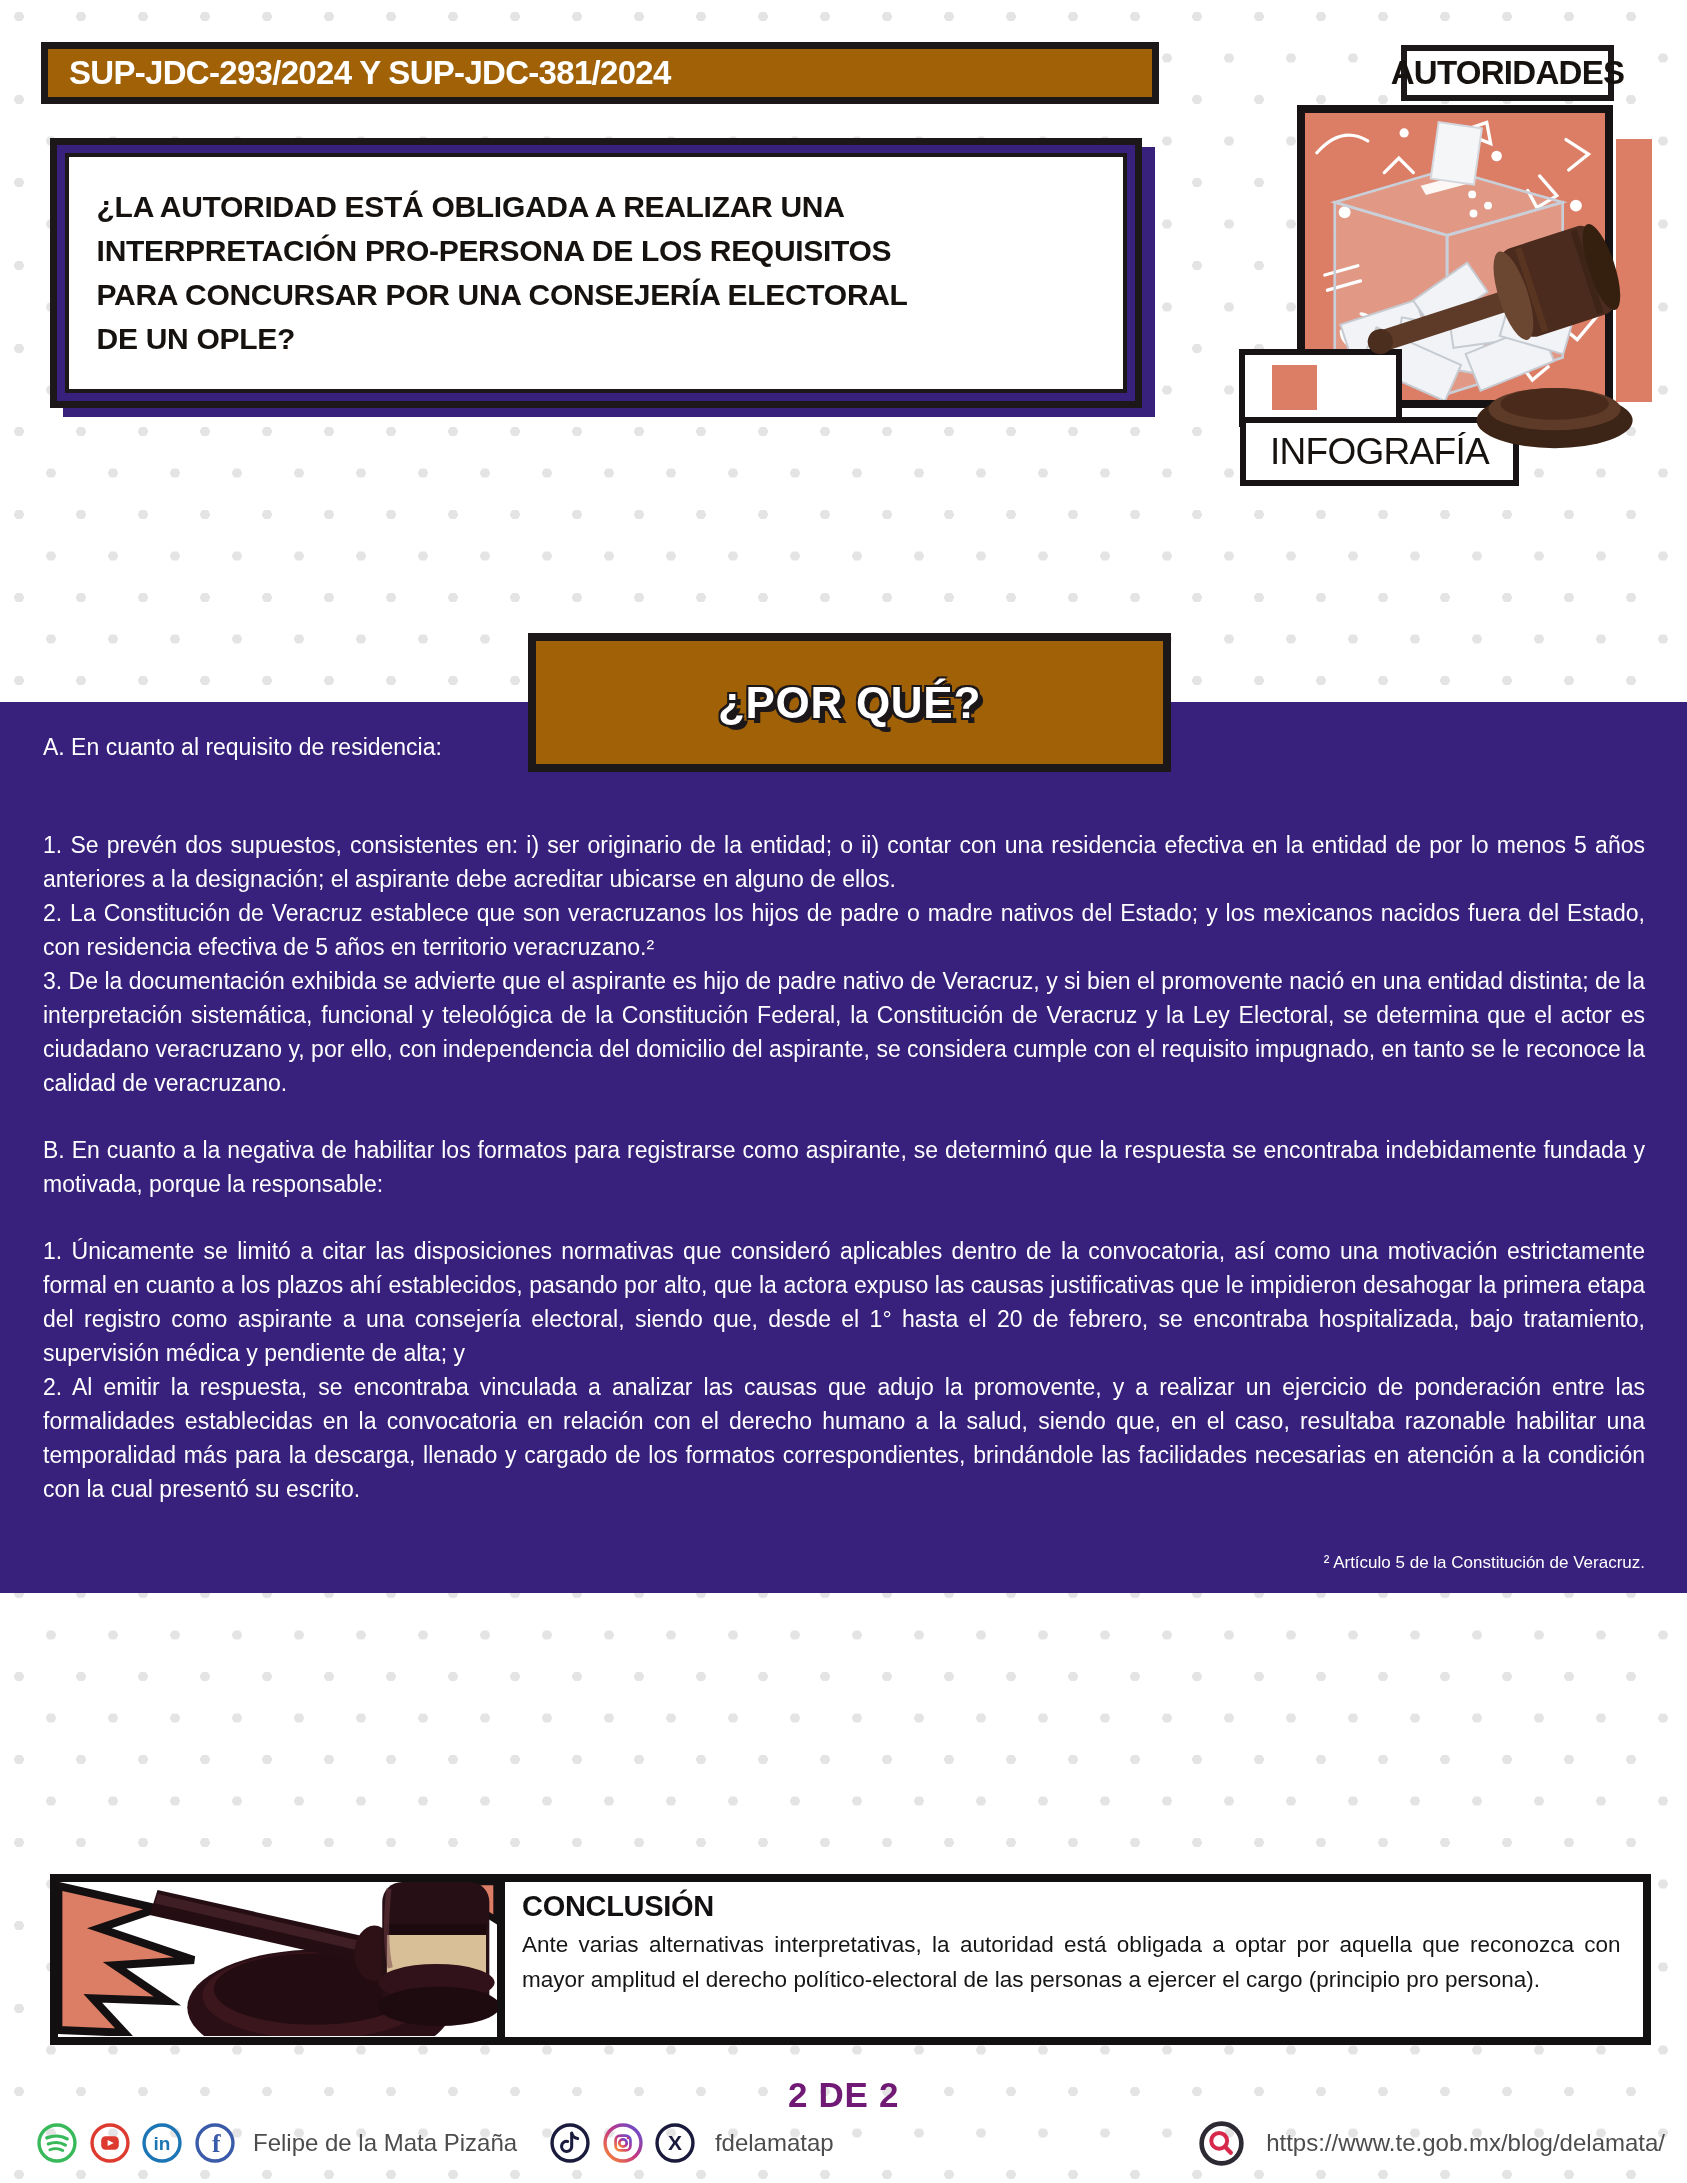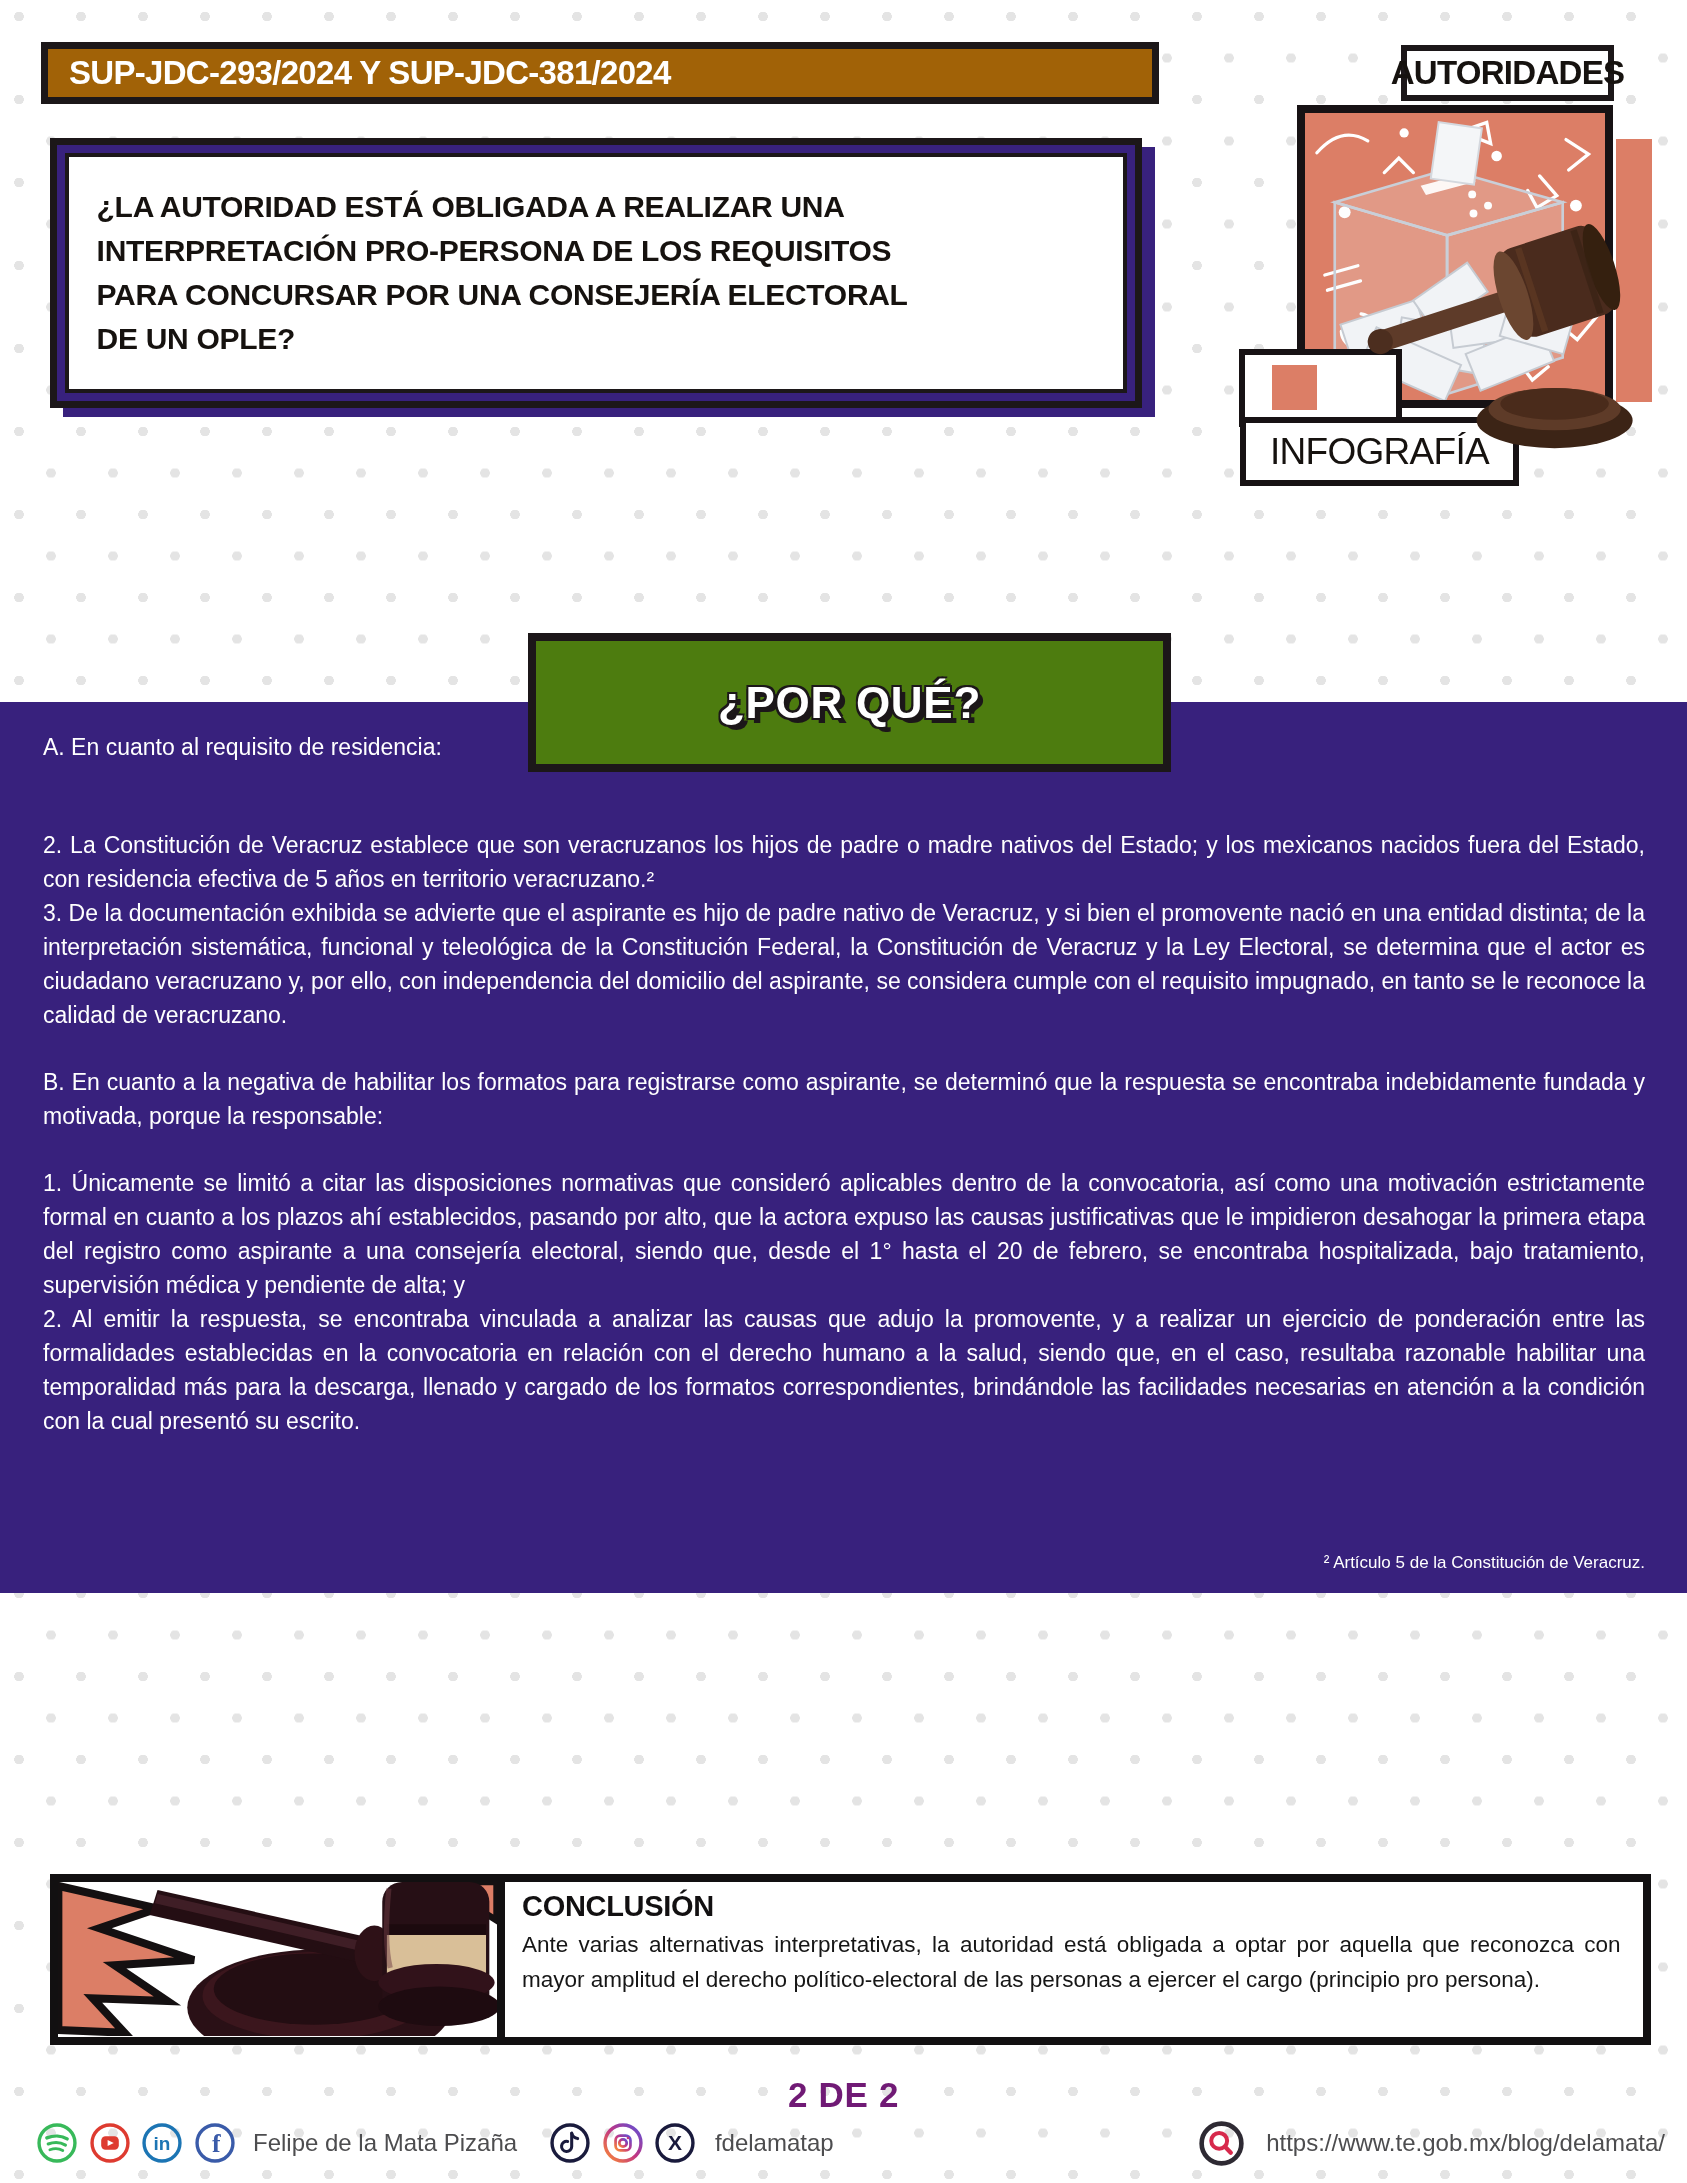--- a/index.html
+++ b/index.html
@@ -31,21 +31,21 @@
   .pattern-square{position:absolute;left:1297px;top:105px;width:316px;height:303px;background:#dc7e66;
         border:8px solid #171214;box-sizing:border-box;z-index:2;overflow:hidden;}
   .mini-box{position:absolute;left:1239px;top:349px;width:163px;height:78px;background:#ffffff;
         border:6.6px solid #171214;box-sizing:border-box;z-index:3;}
   .mini-square{position:absolute;left:26.5px;top:10px;width:45px;height:45px;background:#dc7e66;}
   .infografia{position:absolute;left:1240px;top:417px;width:279px;height:69px;background:#ffffff;
         border:6.6px solid #171214;box-sizing:border-box;display:flex;align-items:center;justify-content:center;z-index:4;}
   .infografia span{font-size:37px;font-weight:400;color:#16120f;letter-spacing:-0.7px;}
   .gavel-photo{position:absolute;left:1343px;top:192px;width:324px;height:265px;z-index:5;}
   
-  .why-tag{position:absolute;left:528px;top:633px;width:643px;height:139px;background:#4d7c0f;
+  .why-tag{position:absolute;left:528px;top:633px;width:643px;height:139px;background:#a16207;
         border:8.6px solid #1c1719;box-sizing:border-box;display:flex;align-items:center;justify-content:center;z-index:3;}
   .why-tag span{font-size:44px;font-weight:800;color:#ffffff;letter-spacing:0.7px;
         text-shadow:2px 2px 0 #1c1719,-2px -2px 0 #1c1719,2px -2px 0 #1c1719,-2px 2px 0 #1c1719,5.3px 5.3px 0 #1c1719;}
   .purple-sec{position:absolute;left:0;top:702px;width:1687px;height:891px;background:#38217d;z-index:1;}
   .why-body{position:absolute;left:43px;right:42px;top:28px;color:#ffffff;font-size:23px;line-height:34px;text-align:justify;}
   .why-body p{margin:0;}
   .why-body p.head-a{margin-bottom:64px;}
   .why-body p.head-b{margin:33px 0;}
   .footnote{position:absolute;right:42px;bottom:20px;color:#ffffff;font-size:17px;}
   
@@ -154,20 +154,21 @@
       <ellipse cx="258" cy="162" rx="22" ry="70" fill="#6b4630"></ellipse>
       <ellipse cx="398" cy="162" rx="20" ry="68" fill="#35200f"></ellipse>
       <rect x="282" y="96" width="10" height="132" fill="#5c3823" opacity="0.8"></rect>
       <rect x="370" y="96" width="10" height="132" fill="#3a2315" opacity="0.8"></rect>
     </g>
   </svg>
 
   <div class="purple-sec">
     <div class="why-body">
       <p class="head-a">A. En cuanto al requisito de residencia:</p>
+      <p>1. Se prevén dos supuestos, consistentes en: i) ser originario de la entidad; o ii) contar con una residencia efectiva en la entidad de por lo menos 5 años anteriores a la designación; el aspirante debe acreditar ubicarse en alguno de ellos.</p>
       <p>2. La Constitución de Veracruz establece que son veracruzanos los hijos de padre o madre nativos del Estado; y los mexicanos nacidos fuera del Estado, con residencia efectiva de 5 años en territorio veracruzano.²</p>
       <p>3. De la documentación exhibida se advierte que el aspirante es hijo de padre nativo de Veracruz, y si bien el promovente nació en una entidad distinta; de la interpretación sistemática, funcional y teleológica de la Constitución Federal, la Constitución de Veracruz y la Ley Electoral, se determina que el actor es ciudadano veracruzano y, por ello, con independencia del domicilio del aspirante, se considera cumple con el requisito impugnado, en tanto se le reconoce la calidad de veracruzano.</p>
       <p class="head-b">B. En cuanto a la negativa de habilitar los formatos para registrarse como aspirante, se determinó que la respuesta se encontraba indebidamente fundada y motivada, porque la responsable:</p>
       <p>1. Únicamente se limitó a citar las disposiciones normativas que consideró aplicables dentro de la convocatoria, así como una motivación estrictamente formal en cuanto a los plazos ahí establecidos, pasando por alto, que la actora expuso las causas justificativas que le impidieron desahogar la primera etapa del registro como aspirante a una consejería electoral, siendo que, desde el 1° hasta el 20 de febrero, se encontraba hospitalizada, bajo tratamiento, supervisión médica y pendiente de alta; y</p>
       <p>2. Al emitir la respuesta, se encontraba vinculada a analizar las causas que adujo la promovente, y a realizar un ejercicio de ponderación entre las formalidades establecidas en la convocatoria en relación con el derecho humano a la salud, siendo que, en el caso, resultaba razonable habilitar una temporalidad más para la descarga, llenado y cargado de los formatos correspondientes, brindándole las facilidades necesarias en atención a la condición con la cual presentó su escrito.</p>
     </div>
     <div class="footnote">² Artículo 5 de la Constitución de Veracruz.</div>
   </div>
   <div class="why-tag">
     <span>¿POR QUÉ?</span>

